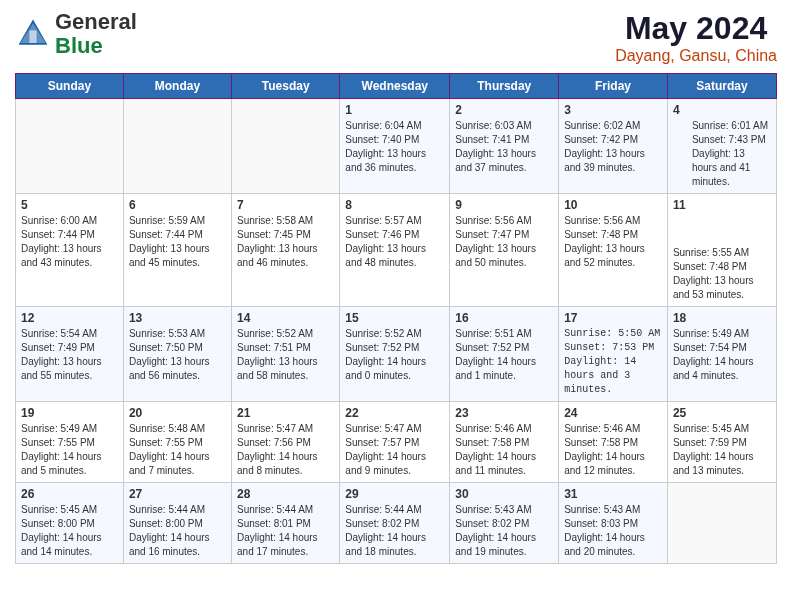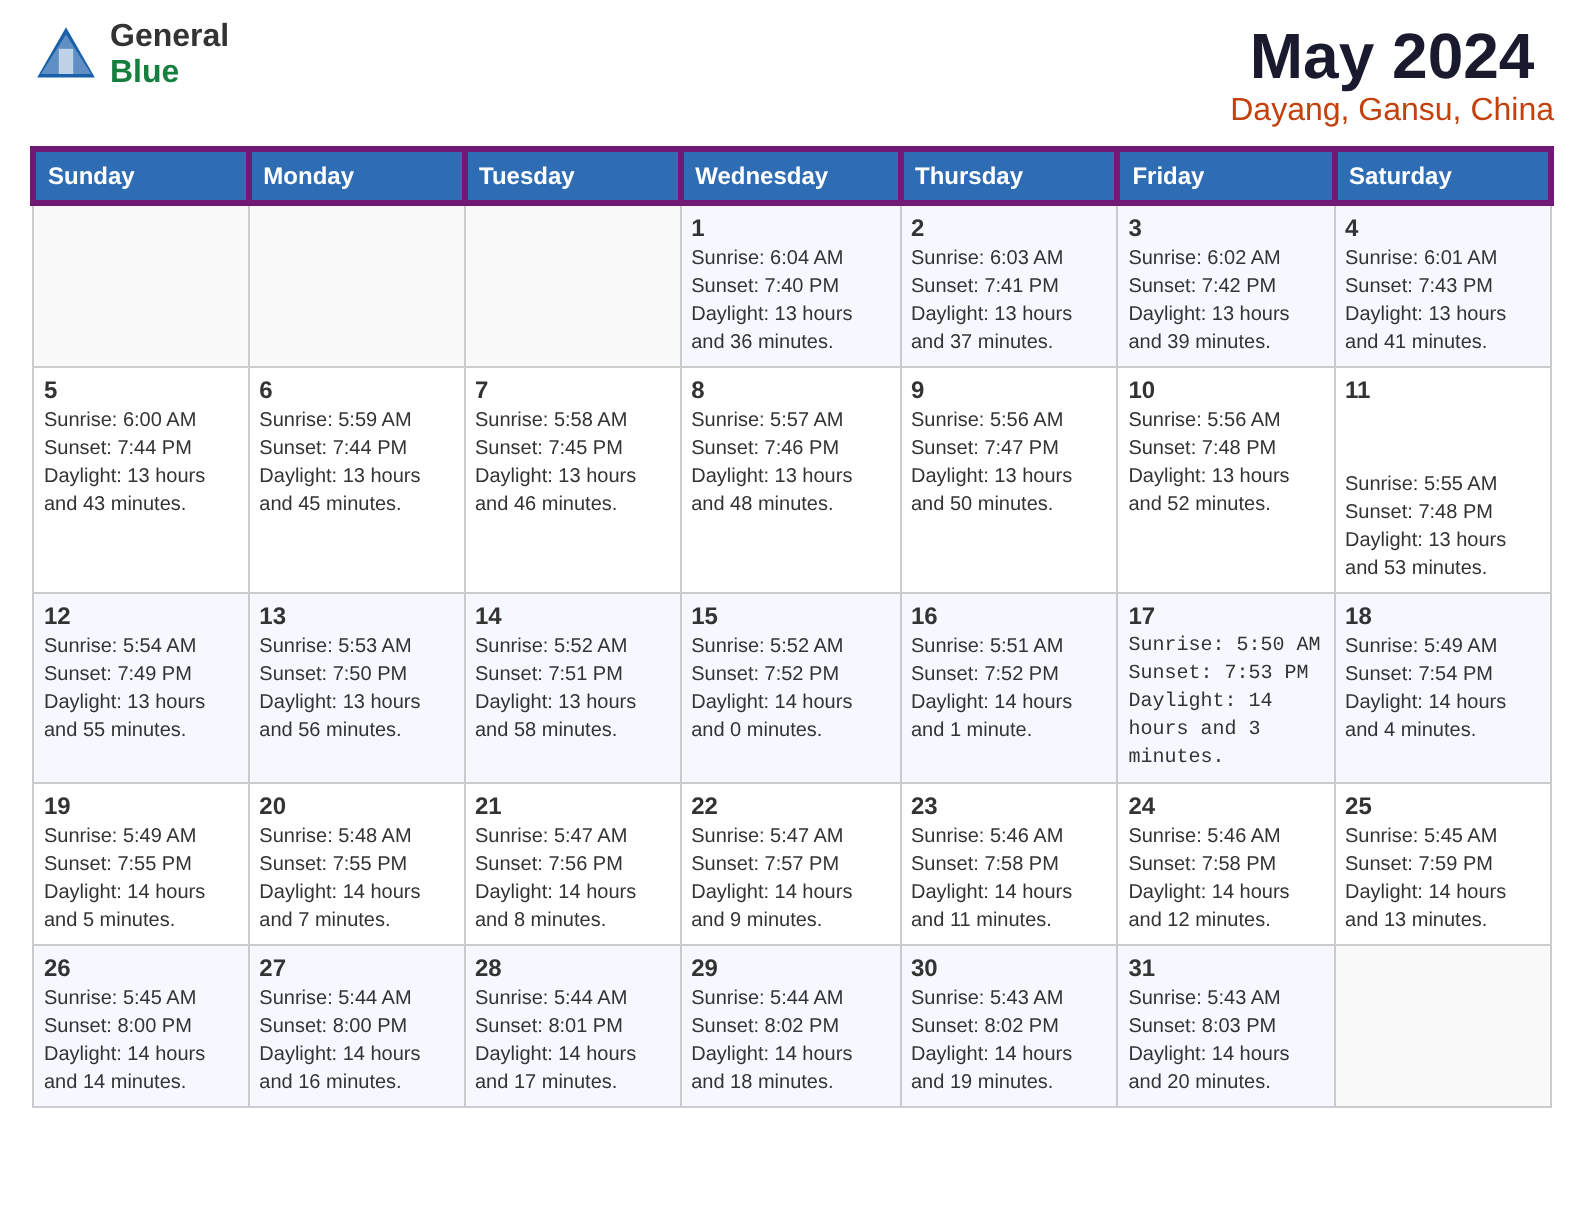--- a/index.html
+++ b/index.html
@@ -20,21 +20,21 @@
       align-items: flex-start;
       margin-bottom: 8px;
     }
     .logo {
       display: flex;
       align-items: center;
     }
     .logo-text {
       display: flex;
       flex-direction: column;
-      font-size: 16px;
+      font-size: 22px;
       font-weight: bold;
       line-height: 1.1;
     }
     .logo-general { color: #333; }
     .logo-blue { color: #15803d; }
     .logo-icon {
       width: 36px;
       height: 36px;
       margin-right: 4px;
     }
@@ -53,22 +53,22 @@
     }
     .calendar {
       width: 100%;
       border-collapse: collapse;
     }
     .calendar th {
       background: #2e6db4;
       color: #fff;
       font-size: 12px;
       padding: 5px 6px;
-      text-align: left;
-      border: 3px solid #701a75;
+      text-align: center;
+      border: 1px solid #701a75;
     }
     .calendar td {
       border: 1px solid #ccc;
       vertical-align: top;
       padding: 4px 5px;
       width: 113px;
       min-height: 80px;
       font-size: 10.5px;
       color: #333;
       background: #fff;
@@ -144,21 +144,21 @@
 Daylight: 13 hours and 37 minutes.</div>
           </td>
           <td>
             <span class="day-num">3</span>
             <div class="cell-text" style="white-space: pre-line;">Sunrise: 6:02 AM
 Sunset: 7:42 PM
 Daylight: 13 hours and 39 minutes.</div>
           </td>
           <td>
             <span class="day-num">4</span>
-            <div class="cell-text" style="white-space: pre-line;">Sunrise: 6:01 AM
+            <div class="cell-text" style="white-space: pre-line; margin-left: 19px;">Sunrise: 6:01 AM
 Sunset: 7:43 PM
 Daylight: 13 hours and 41 minutes.</div>
           </td>
         </tr>
         <tr>
           <td>
             <span class="day-num">5</span>
             <div class="cell-text" style="white-space: pre-line;">Sunrise: 6:00 AM
 Sunset: 7:44 PM
 Daylight: 13 hours and 43 minutes.</div>

